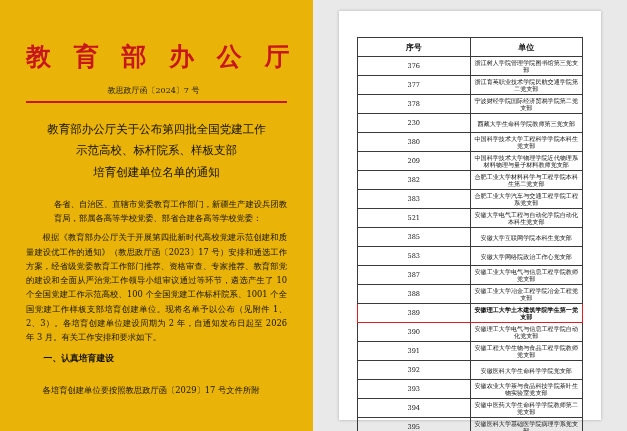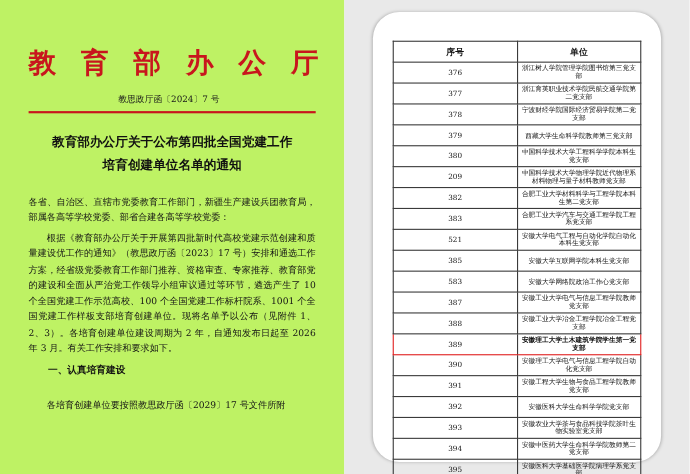--- a/index.html
+++ b/index.html
@@ -18,21 +18,21 @@
     background: #ffffff;
   }
 
   
   .doc-left {
     position: absolute;
     left: 0;
     top: 0;
     width: 313px;
     height: 431px;
-    background: #bef264;
+    background: #eab308;
     box-sizing: border-box;
     padding: 22px 26px 10px 26px;
   }
   .doc-left-inner {
     width: 100%;
     height: 100%;
     position: relative;
   }
   .letterhead {
     text-align: center;
@@ -55,39 +55,40 @@
   }
   .red-rule {
     height: 2px;
     background: #c8161d;
     width: 100%;
     margin-bottom: 16px;
   }
   .doc-title {
     text-align: center;
     font-family: "DejaVu Serif", serif;
-    font-weight: bold;
+    font-weight: normal;
     font-size: 11.5px;
     line-height: 1.85;
     color: #111;
     margin-bottom: 14px;
   }
   .doc-body {
     font-family: "DejaVu Serif", serif;
     font-size: 8.3px;
     line-height: 1.72;
     color: #141414;
     text-align: justify;
   }
   .doc-body p {
     margin: 0 0 5px 0;
     text-indent: 2em;
   }
   .doc-body p.noindent {
     text-indent: 0;
+    margin-left: 28px;
   }
   .doc-section-head {
     font-family: "DejaVu Serif", serif;
     font-weight: bold;
     font-size: 8.8px;
     margin: 7px 0 16px 0;
     text-indent: 2em;
     color: #111;
   }
 
@@ -103,21 +104,20 @@
   .paper {
     position: absolute;
     left: 26px;
     top: 11px;
     width: 262px;
     height: 409px;
     background: #ffffff;
     box-shadow: 0 0 3px rgba(0,0,0,0.25);
     box-sizing: border-box;
     padding: 26px 18px 8px 18px;
-    border-radius: 24px;
   }
   table.list {
     width: 100%;
     border-collapse: collapse;
     table-layout: fixed;
     font-family: "DejaVu Serif", serif;
   }
   table.list th, table.list td {
     border: 1px solid #3a3a3a;
     padding: 0;
@@ -159,20 +159,21 @@
 <div id="page">
 
   <div class="doc-left">
     <div class="doc-left-inner">
       <div class="letterhead">教 育 部 办 公 厅</div>
       <div class="doc-number">教思政厅函〔2024〕7 号</div>
       <div class="red-rule"></div>
 
       <div class="doc-title">
         <div>教育部办公厅关于公布第四批全国党建工作</div>
+        <div>示范高校、标杆院系、样板支部</div>
         <div>培育创建单位名单的通知</div>
       </div>
 
       <div class="doc-body">
         <p class="noindent">各省、自治区、直辖市党委教育工作部门，新疆生产建设兵团教育局，部属各高等学校党委、部省合建各高等学校党委：</p>
         <p>根据《教育部办公厅关于开展第四批新时代高校党建示范创建和质量建设优工作的通知》（教思政厅函〔2023〕17 号）安排和通选工作方案，经省级党委教育工作部门推荐、资格审查、专家推荐、教育部党的建设和全面从严治党工作领导小组审议通过等环节，遴选产生了 10 个全国党建工作示范高校、100 个全国党建工作标杆院系、1001 个全国党建工作样板支部培育创建单位。现将名单予以公布（见附件 1、2、3）。各培育创建单位建设周期为 2 年，自通知发布日起至 2026 年 3 月。有关工作安排和要求如下。</p>
         <div class="doc-section-head">一、认真培育建设</div>
         <p>各培育创建单位要按照教思政厅函〔2029〕17 号文件所附</p>
       </div>
     </div>
@@ -194,21 +195,21 @@
             </tr>
           <tr>
               <td class="num">377</td>
               <td class="unit">浙江育英职业技术学院民航交通学院第二党支部</td>
             </tr>
           <tr>
               <td class="num">378</td>
               <td class="unit">宁波财经学院国际经济贸易学院第二党支部</td>
             </tr>
           <tr>
-              <td class="num">379</td>
+              <td class="num">230</td>
               <td class="unit">西藏大学生命科学院教师第三党支部</td>
             </tr>
           <tr>
               <td class="num">380</td>
               <td class="unit">中国科学技术大学工程科学学院本科生党支部</td>
             </tr>
           <tr>
               <td class="num">209</td>
               <td class="unit">中国科学技术大学物理学院近代物理系材料物理与量子材料教师党支部</td>
             </tr>

